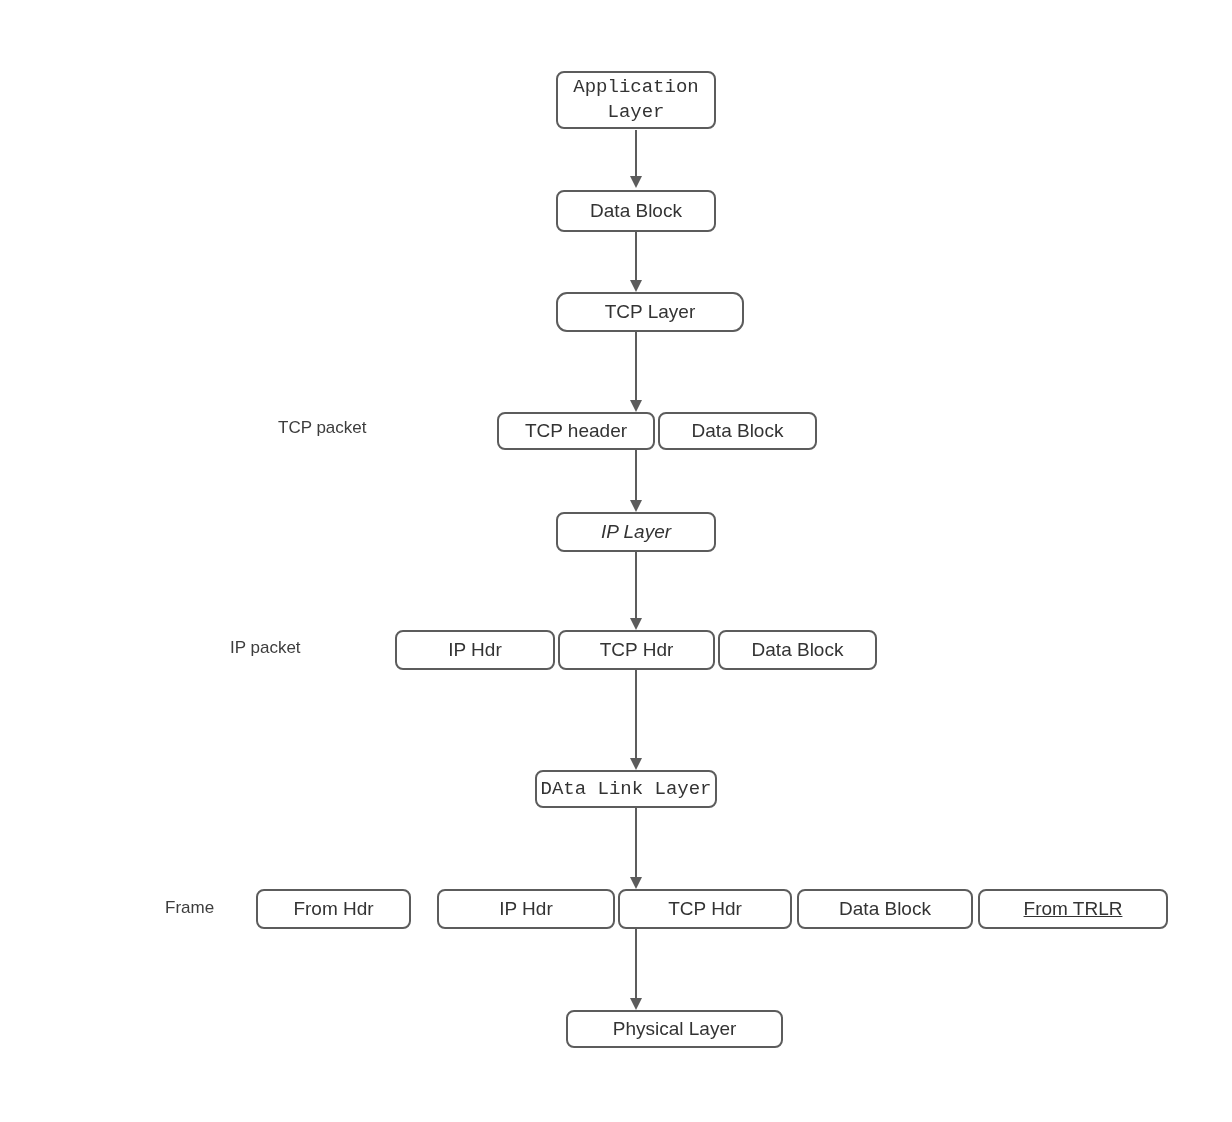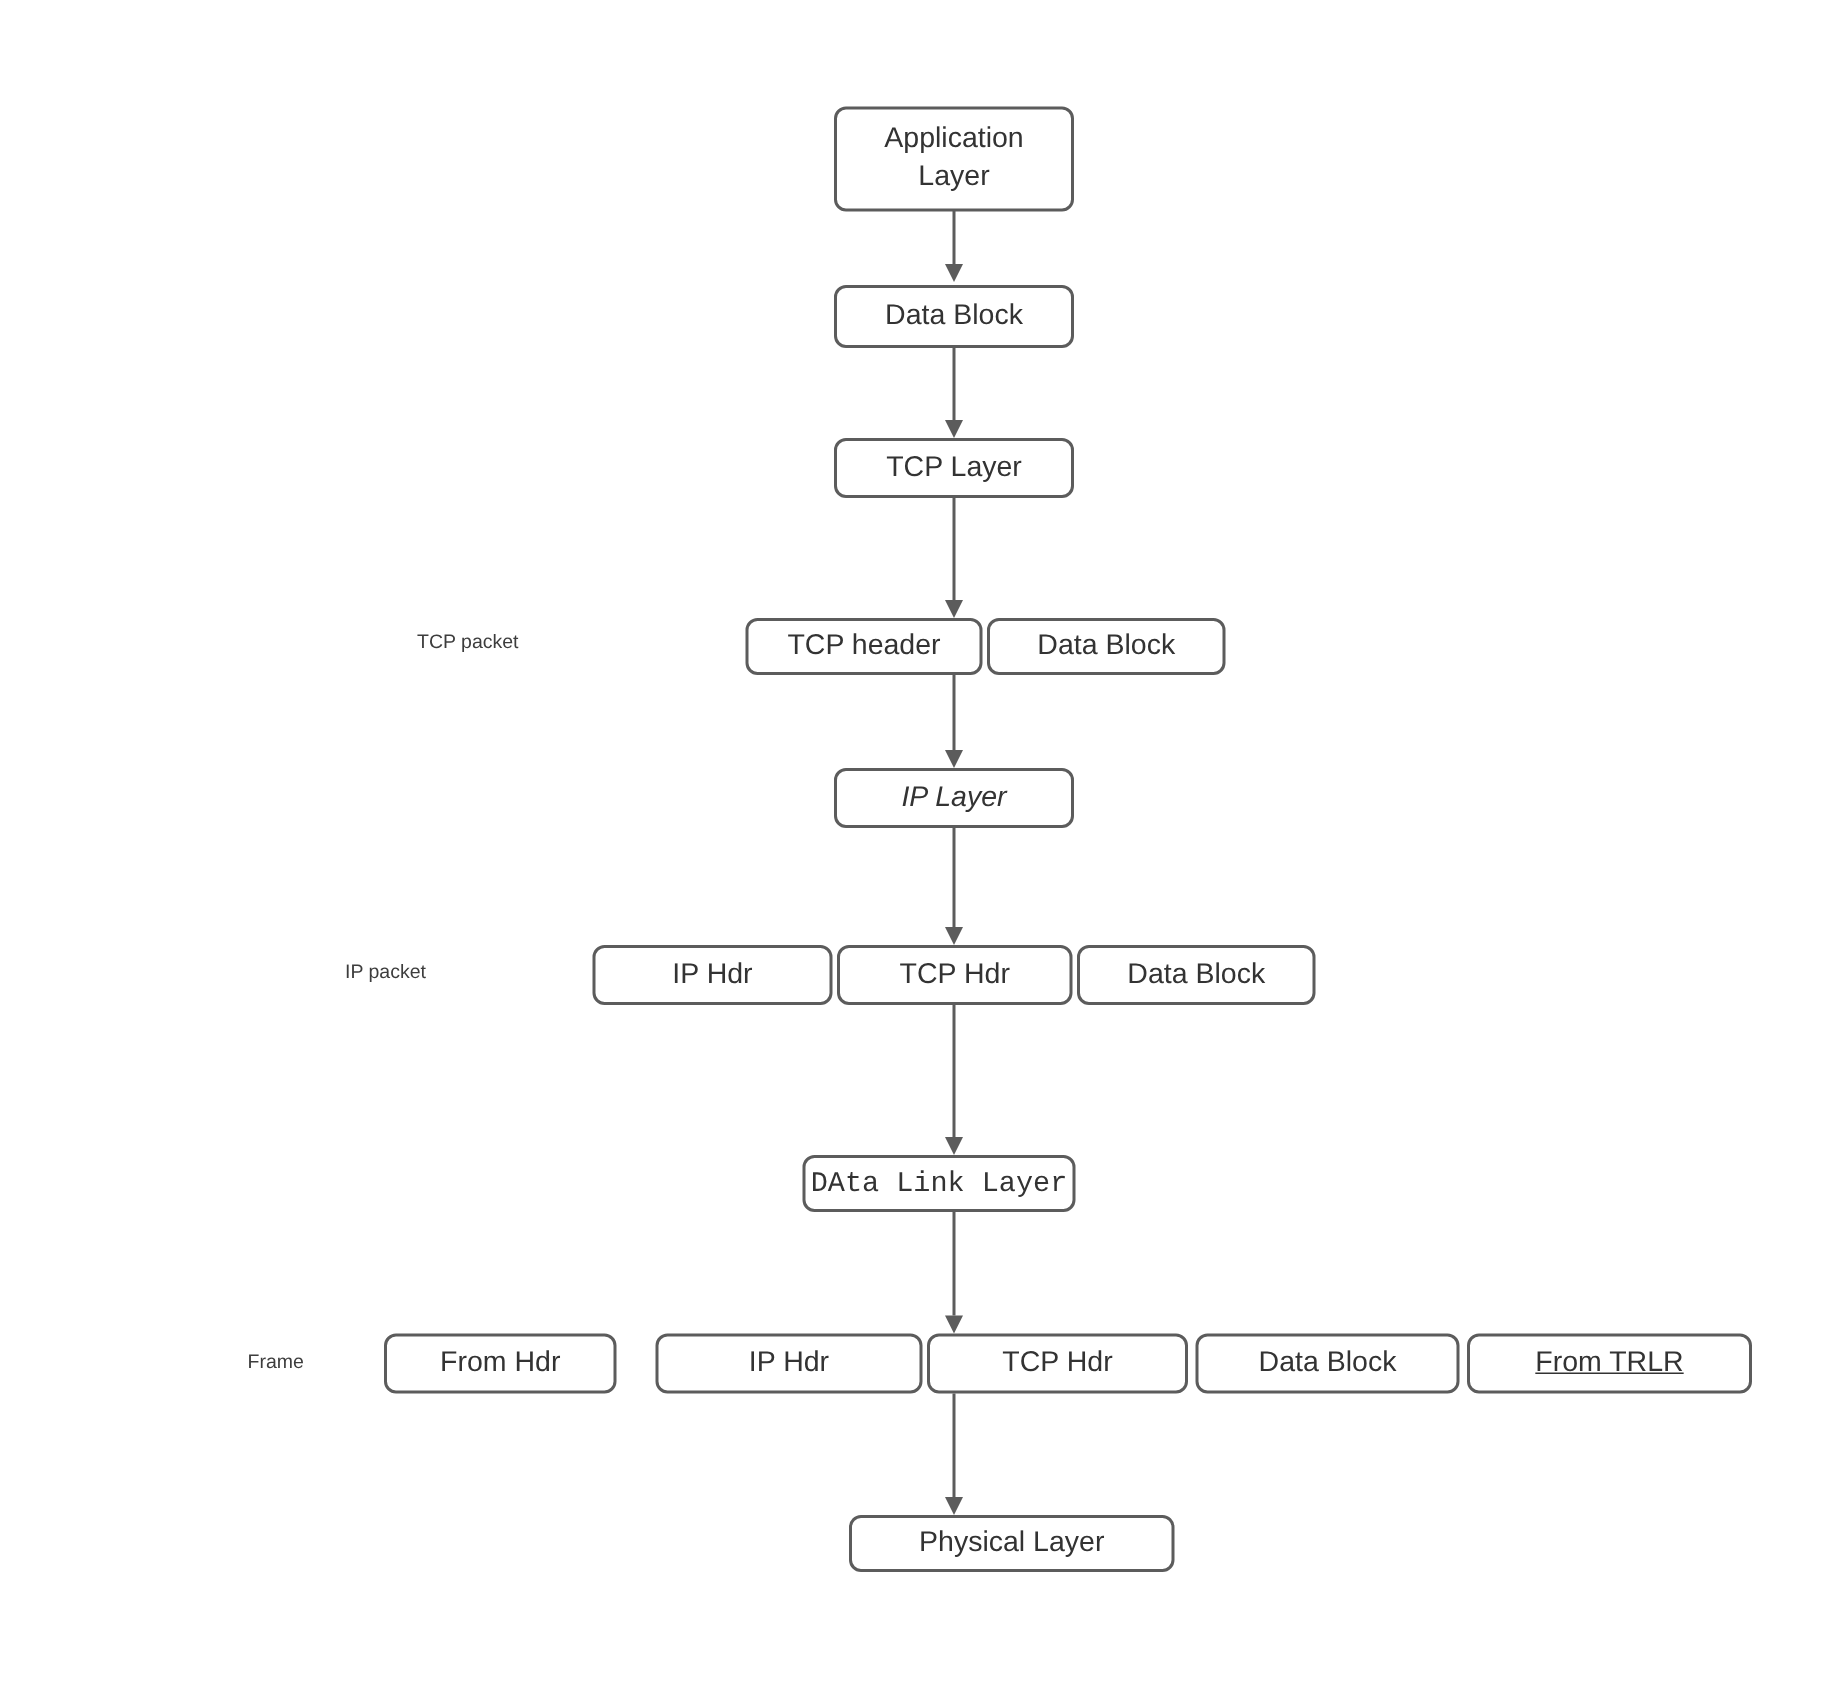--- a/index.html
+++ b/index.html
@@ -25,21 +25,21 @@
     align-items: center;
     justify-content: center;
     text-align: center;
     font-size: 19px;
     line-height: 1.3;
     color: var(--color-text, #333333);
     white-space: pre-line;
   }
   .rowlabel {
     position: absolute;
-    font-size: 13px;
+    font-size: 17px;
     line-height: 22px;
     color: var(--color-label, #3d3d3d);
     white-space: nowrap;
   }
   .arrow {
     position: absolute;
     left: 635px;
     width: 2px;
     background: var(--color-arrow, #5c5c5c);
   }
@@ -48,23 +48,23 @@
     position: absolute;
     bottom: -12px;
     left: -5px;
     width: 0;
     height: 0;
     border-left: 6px solid transparent;
     border-right: 6px solid transparent;
     border-top: 12px solid var(--color-arrow, #5c5c5c);
   }
   
-  .n-app        { left: 556px; top: 71px;   width: 160px; height: 70px; }
+  .n-app        { left: 556px; top: 71px;   width: 160px; height: 58px; font-family: Liberation Mono, monospace; }
   .n-datablock1 { left: 556px; top: 190px;  width: 160px; height: 42px; }
-  .n-tcplayer   { left: 556px; top: 292px;  width: 160px; height: 40px; }
+  .n-tcplayer   { left: 556px; top: 292px;  width: 188px; height: 40px; border-radius: 11px; }
   .n-tcpheader  { left: 497px; top: 412px;  width: 158px; height: 38px; }
   .n-datablock2 { left: 658px; top: 412px;  width: 159px; height: 38px; }
   .n-iplayer    { left: 556px; top: 512px;  width: 160px; height: 40px; font-style: italic; }
   .n-iphdr1     { left: 395px; top: 630px;  width: 160px; height: 40px; }
   .n-tcphdr1    { left: 558px; top: 630px;  width: 157px; height: 40px; }
   .n-datablock3 { left: 718px; top: 630px;  width: 159px; height: 40px; }
   .n-datalink   { left: 535px; top: 770px;  width: 182px; height: 38px; font-family: Liberation Mono, monospace; }
   .n-fromhdr    { left: 256px; top: 889px;  width: 155px; height: 40px; }
   .n-iphdr2     { left: 437px; top: 889px;  width: 178px; height: 40px; }
   .n-tcphdr2    { left: 618px; top: 889px;  width: 174px; height: 40px; }

